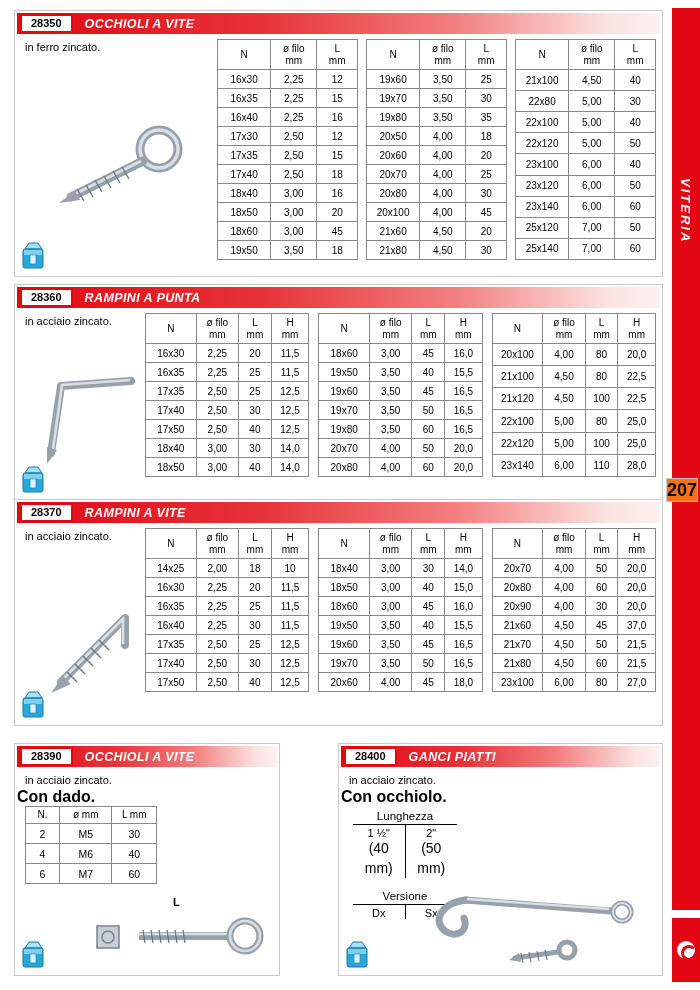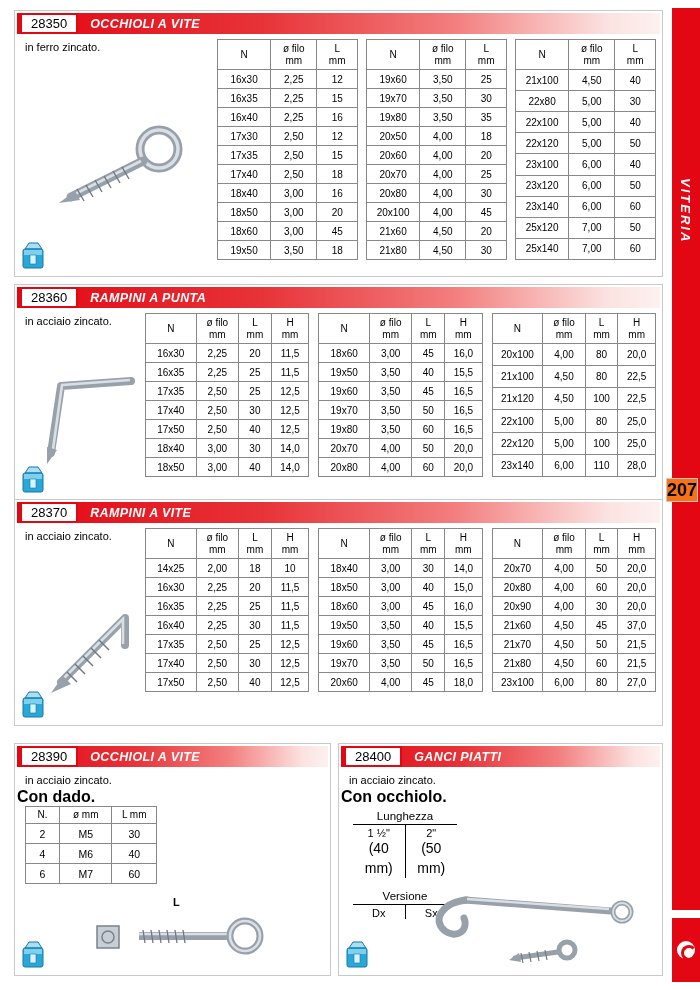--- a/index.html
+++ b/index.html
@@ -9,21 +9,21 @@
     font-family:"Liberation Sans", sans-serif; color:#000; overflow:hidden;
   }
   .section { position:absolute; background:#fff; border:1px solid #c9c9c9; }
   .sec-header {
     position:absolute; left:2px; right:2px; top:2px; height:21px;
     display:flex; align-items:center;
     background:linear-gradient(90deg,#e30613 0%,#e73338 38%,#f37e7e 68%,#fbe3e1 92%,#fdf1f0 100%);
   }
   .code-box {
     background:#fff; border:2px solid #e30613; color:#000;
-    font-weight:normal; font-size:13px; line-height:1.2; padding:1px 9px; margin-left:3px;
+    font-weight:bold; font-size:11px; line-height:1.2; padding:1px 9px; margin-left:3px;
   }
   .sec-title { color:#fff; font-weight:bold; font-style:italic; font-size:12.5px; margin-left:12px; letter-spacing:.4px; }
   .desc { position:absolute; left:10px; top:30px; font-size:11px; }
   .note { position:absolute; left:2px; top:44px; font-size:16px; font-weight:bold; }
   .tables { position:absolute; display:flex; }
   table.data-table { border-collapse:collapse; width:100%; table-layout:fixed; background:#fff; }
   .data-table th, .data-table td {
     border:1px solid #888; font-size:10px; text-align:center; padding:0 2px; overflow:hidden;
   }
   .data-table th { font-weight:normal; white-space:pre-line; height:30px; vertical-align:middle; line-height:1.15; }
@@ -682,21 +682,21 @@
     <div class="pack">
       <svg width="24" height="28" viewBox="0 0 24 28">
         <path d="M4 7 L8 1 L17 1 L21 7 Z" fill="#aadff2" stroke="#1779a8"></path>
         <rect x="2" y="7" width="20" height="19" rx="2" fill="#29a8d8" stroke="#1779a8"></rect>
         <rect x="3" y="8" width="18" height="5" fill="#7fd0ec"></rect>
         <rect x="9" y="13" width="6" height="9" fill="#d9f1fa" stroke="#1779a8" stroke-width="0.6"></rect>
       </svg>
     </div>
   </div>
 
-  <div class="section" style="left:14px; top:743px; width:317px; height:233px;">
+  <div class="section" style="left:14px; top:743px; width:266px; height:233px;">
     <div class="sec-header">
       <span class="code-box">28390</span>
       <span class="sec-title">OCCHIOLI A VITE</span>
     </div>
     <div class="desc">in acciaio zincato.</div>
     <div class="note">Con dado.</div>
     <div class="tables" style="left:10px; top:62px; width:132px;">
       <table class="data-table cols3s" data-table="sections.3.tables.0">
           <thead>
             <tr>

